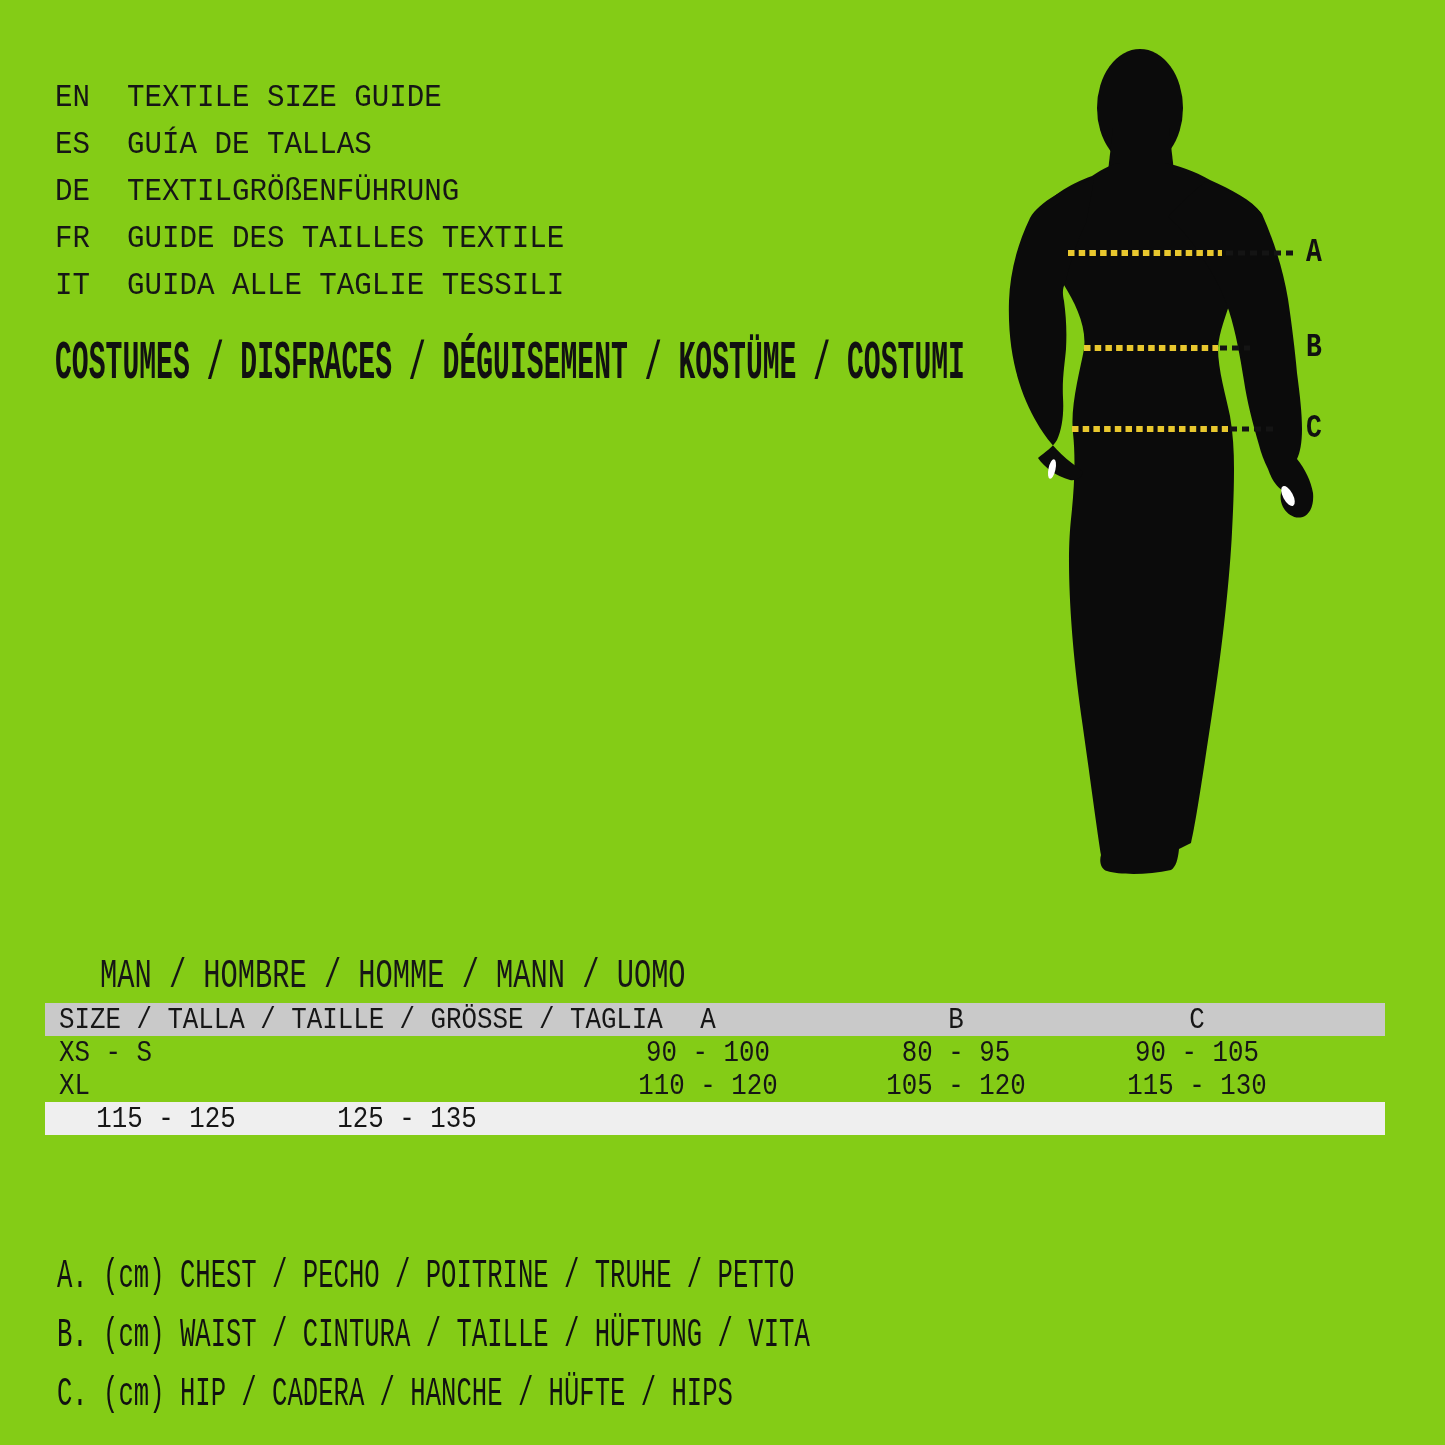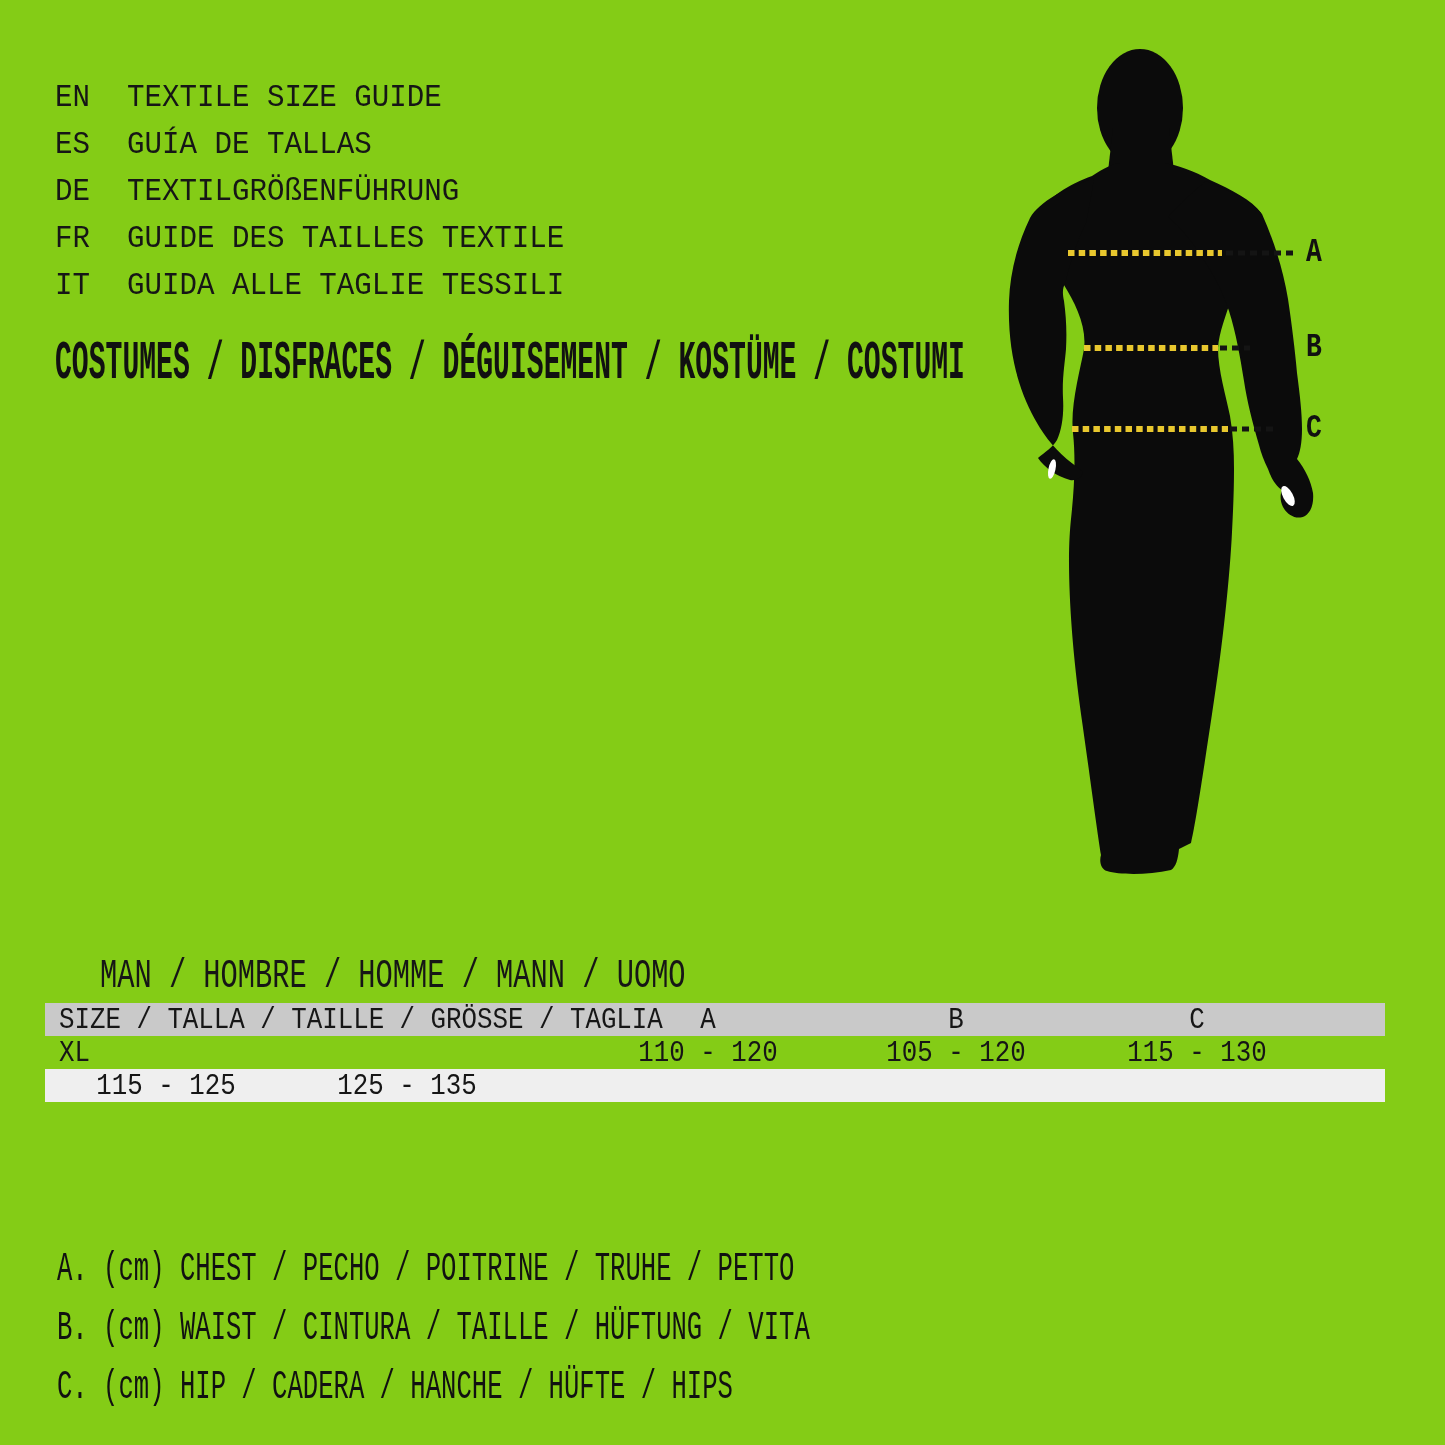--- a/index.html
+++ b/index.html
@@ -36,21 +36,21 @@
   .trow.alt{background:#efefef;}
   .cell-size{width:40%;padding-left:14px;box-sizing:border-box;text-align:left;}
   .cell-a{width:19%;text-align:center;}
   .cell-b{width:18%;text-align:center;}
   .cell-c{width:18%;text-align:center;}
   .size-table .cnd{transform:scaleX(0.86);}
   .cell-a .cnd,.cell-b .cnd,.cell-c .cnd{transform-origin:50% 50%;}
 
   
   .legend{position:absolute;left:57px;top:1247px;}
-  .legend-line{display:flex;height:59px;font-size:40px;color:#111;}
+  .legend-line{display:flex;align-items:center;height:59px;font-size:40px;color:#111;}
   .legend .cnd{transform:scaleX(0.64);}
 </style>
 </head>
 <body>
 
 <div class="canvas">
 
   <div class="lang">
     <div class="lang-row">
       <span class="lang-code"><span class="cnd">EN</span></span>
@@ -165,20 +165,26 @@
   </div>
 
   <div class="size-table">
     <div class="trow header">
       <div class="cell-size"><span class="cnd">SIZE / TALLA / TAILLE / GRÖSSE / TAGLIA</span></div>
       <div class="cell-a"><span class="cnd">A</span></div>
       <div class="cell-b"><span class="cnd">B</span></div>
       <div class="cell-c"><span class="cnd">C</span></div>
     </div>
     <div class="trow">
+      <div class="cell-size"><span class="cnd">XS - S</span></div>
+      <div class="cell-a"><span class="cnd">90 - 100</span></div>
+      <div class="cell-b"><span class="cnd">80 - 95</span></div>
+      <div class="cell-c"><span class="cnd">90 - 105</span></div>
+    </div>
+    <div class="trow">
       <div class="cell-size"><span class="cnd">XL</span></div>
       <div class="cell-a"><span class="cnd">110 - 120</span></div>
       <div class="cell-b"><span class="cnd">105 - 120</span></div>
       <div class="cell-c"><span class="cnd">115 - 130</span></div>
     </div>
     <div class="trow alt">
       <div class="cell-b"><span class="cnd">115 - 125</span></div>
       <div class="cell-c"><span class="cnd">125 - 135</span></div>
     </div>
   </div>

